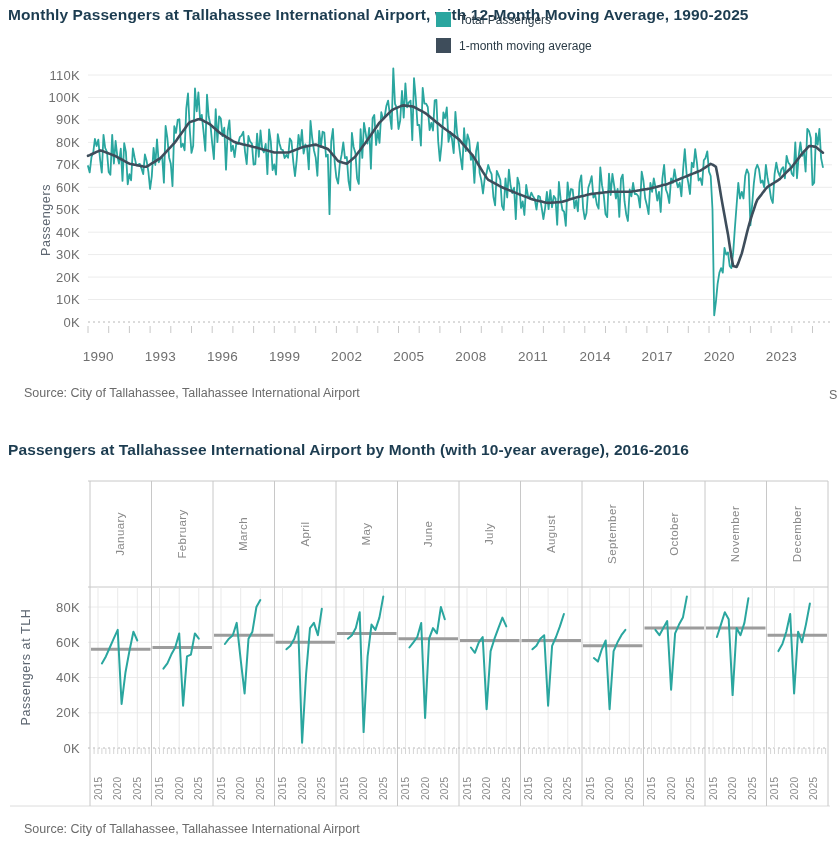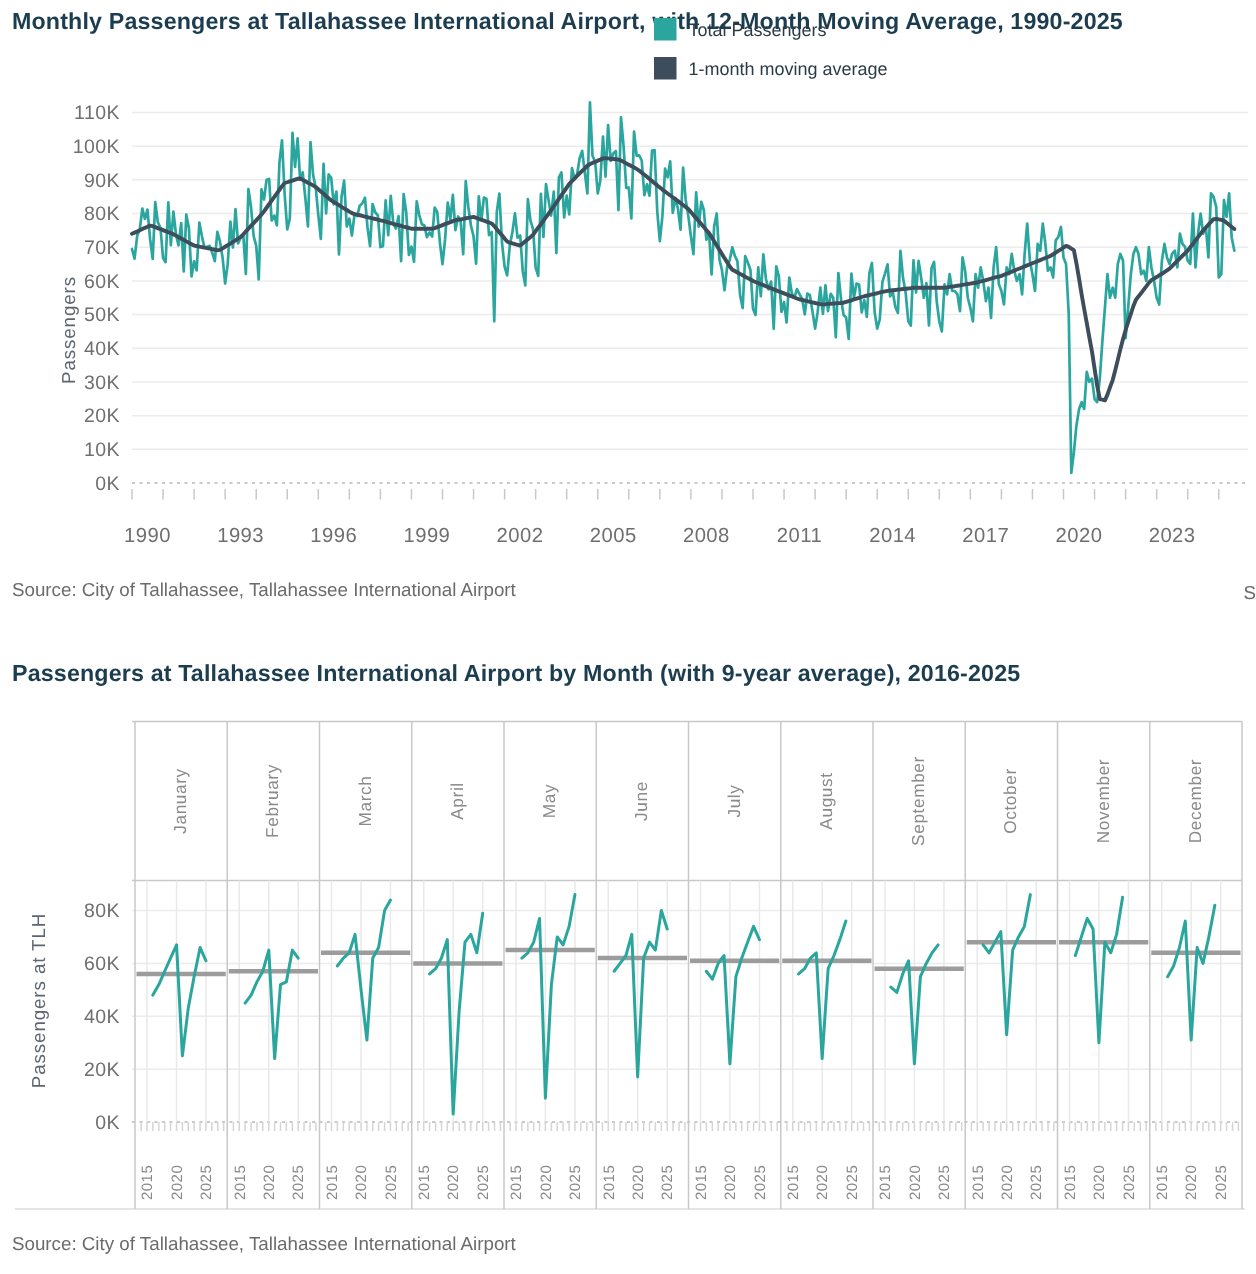--- a/index.html
+++ b/index.html
@@ -4,21 +4,21 @@
 <style>
   html,body{margin:0;padding:0;background:#fff;}
   .page{position:relative;width:837px;height:849px;background:#ffffff;overflow:hidden;
         font-family:"Liberation Sans",sans-serif;}
   .chart-title{position:absolute;margin:0;font-size:15.5px;font-weight:bold;color:#1c3c50;
         white-space:nowrap;letter-spacing:0.1px;}
   .legend{position:absolute;left:436px;top:12px;}
   .legend-item{display:flex;align-items:center;margin-bottom:11px;}
   .swatch{width:15px;height:15px;display:inline-block;margin-right:8px;flex:0 0 15px;}
   .legend-label{font-size:12px;color:#2b3b46;white-space:nowrap;}
-  .source{position:absolute;left:8px;font-size:12.5px;color:#6b6b6b;white-space:nowrap;}
+  .source{position:absolute;left:24px;font-size:12.5px;color:#6b6b6b;white-space:nowrap;}
   .edge-text{position:absolute;left:829px;top:388px;font-size:12.5px;color:#6b6b6b;}
   svg{position:absolute;left:0;display:block;}
   svg text{font-family:"Liberation Sans",sans-serif;}
   .tick-label{font-size:13px;fill:#6f6f6f;letter-spacing:0.3px;}
   .xlabel{font-size:13.5px;fill:#6f6f6f;letter-spacing:0.3px;}
   .axis-title{font-size:12.5px;fill:#5d6671;letter-spacing:0.6px;}
   .month-label{font-size:11.5px;fill:#8a8a8a;letter-spacing:0.4px;}
   .year-label{font-size:10px;fill:#8a8a8a;letter-spacing:0.3px;}
 </style>
 </head>
@@ -122,21 +122,21 @@
           <polyline points="88.0,166.0 89.7,172.4 91.5,156.9 93.2,152.9 94.9,139.0 96.6,146.0 98.3,139.7 100.1,159.6 101.8,172.6 103.5,134.8 105.2,148.0 107.0,152.0 108.7,172.1 110.4,174.8 112.2,134.9 113.9,163.5 115.6,141.0 117.3,156.1 119.0,163.6 120.8,148.7 122.5,180.9 124.2,143.1 125.9,151.9 127.7,184.3 129.4,174.2 131.1,180.3 132.9,148.4 134.6,157.4 136.3,165.1 138.0,164.6 139.8,163.9 141.5,168.5 143.2,174.1 144.9,154.5 146.6,160.8 148.4,171.8 150.1,189.0 151.8,176.1 153.6,147.8 155.3,165.0 157.0,139.4 158.7,162.3 160.4,158.4 162.2,156.6 163.9,182.6 165.6,126.0 167.3,137.6 169.1,157.4 170.8,163.7 172.5,186.2 174.3,126.2 176.0,133.0 177.7,119.9 179.4,119.3 181.1,147.0 182.9,143.7 184.6,150.3 186.3,108.4 188.0,93.5 189.8,130.0 191.5,152.9 193.2,145.8 195.0,88.5 196.7,111.3 198.4,92.3 200.1,119.9 201.8,114.9 203.6,132.4 205.3,150.9 207.0,94.7 208.7,116.5 210.5,125.2 212.2,143.3 213.9,159.2 215.7,109.2 217.4,142.2 219.1,116.3 220.8,118.6 222.5,136.2 224.3,127.7 226.0,169.6 227.7,131.2 229.4,120.4 231.2,151.0 232.9,145.7 234.6,157.1 236.4,142.5 238.1,144.0 239.8,137.2 241.5,135.7 243.3,131.8 245.0,151.6 246.7,164.1 248.4,136.0 250.1,141.5 251.9,143.6 253.6,164.7 255.3,164.1 257.1,133.6 258.8,156.8 260.5,130.5 262.2,148.9 263.9,152.4 265.7,144.0 267.4,174.1 269.1,129.4 270.8,141.4 272.6,170.0 274.3,164.4 276.0,174.6 277.8,134.2 279.5,143.4 281.2,149.5 282.9,150.2 284.6,158.1 286.4,155.0 288.1,157.7 289.8,138.4 291.5,141.3 293.3,162.0 295.0,176.1 296.7,159.8 298.5,135.0 300.2,146.6 301.9,129.9 303.6,153.5 305.4,144.3 307.1,147.5 308.8,169.4 310.5,120.8 312.2,138.0 314.0,150.5 315.7,157.6 317.4,175.8 319.2,130.9 320.9,146.9 322.6,131.7 324.3,132.5 326.0,156.7 327.8,154.7 329.5,214.2 331.2,141.3 332.9,129.0 334.7,162.3 336.4,177.8 338.1,183.6 339.9,163.2 341.6,154.9 343.3,142.3 345.0,158.4 346.8,157.0 348.5,180.8 350.2,190.3 351.9,132.8 353.6,146.9 355.4,152.9 357.1,178.4 358.8,183.9 360.6,129.2 362.3,157.9 364.0,122.8 365.7,133.4 367.4,143.7 369.2,127.8 370.9,168.7 372.6,118.2 374.3,115.0 376.1,145.0 377.8,130.4 379.5,142.9 381.3,112.1 383.0,119.1 384.7,116.5 386.4,105.7 388.1,100.6 389.9,115.2 391.6,129.0 393.3,68.3 395.0,103.8 396.8,107.8 398.5,129.0 400.2,120.5 402.0,91.0 403.7,117.7 405.4,83.4 407.1,107.3 408.8,102.3 410.6,100.7 412.3,140.1 414.0,78.2 415.7,97.2 417.5,125.2 419.2,125.0 420.9,145.6 422.7,87.8 424.4,103.7 426.1,103.6 427.8,107.0 429.6,130.1 431.3,122.9 433.0,130.5 434.7,100.4 436.4,100.0 438.2,141.4 439.9,160.8 441.6,144.1 443.4,112.4 445.1,118.2 446.8,107.5 448.5,141.9 450.3,132.0 452.0,139.3 453.7,153.1 455.4,111.8 457.1,133.1 458.9,144.1 460.6,157.5 462.3,169.4 464.1,128.2 465.8,151.1 467.5,134.5 469.2,140.0 470.9,159.8 472.7,155.3 474.4,182.9 476.1,151.0 477.8,142.3 479.6,172.8 481.3,180.1 483.0,193.5 484.8,177.6 486.5,173.3 488.2,164.9 489.9,170.6 491.6,174.1 493.4,196.8 495.1,205.4 496.8,170.8 498.5,174.9 500.3,180.0 502.0,205.9 503.7,210.0 505.5,178.3 507.2,197.5 508.9,169.6 510.6,185.8 512.3,193.0 514.1,187.7 515.8,219.2 517.5,177.6 519.2,184.0 521.0,208.0 522.7,201.4 524.4,215.0 526.2,185.0 527.9,195.6 529.6,198.4 531.3,192.7 533.0,196.1 534.8,199.3 536.5,209.6 538.2,195.8 539.9,196.7 541.7,207.9 543.4,219.1 545.1,208.1 546.9,191.8 548.6,209.2 550.3,190.2 552.0,207.4 553.8,195.9 555.5,198.5 557.2,224.8 558.9,182.0 560.6,198.7 562.4,210.0 564.1,211.7 565.8,225.9 567.6,182.4 569.3,198.5 571.0,189.0 572.7,189.6 574.5,208.2 576.2,200.1 577.9,211.3 579.6,182.1 581.3,175.3 583.1,208.2 584.8,219.1 586.5,213.0 588.3,187.7 590.0,182.4 591.7,176.2 593.4,197.6 595.1,194.1 596.9,204.7 598.6,208.6 600.3,167.3 602.0,185.2 603.8,195.4 605.5,214.1 607.2,217.1 609.0,173.6 610.7,195.0 612.4,173.9 614.1,185.2 615.9,198.5 617.6,188.8 619.3,216.9 621.0,178.9 622.7,174.6 624.5,201.2 626.2,214.2 627.9,221.0 629.7,189.5 631.4,196.3 633.1,182.8 634.8,194.0 636.5,194.0 638.3,196.3 640.0,207.5 641.7,171.6 643.4,180.5 645.2,198.5 646.9,205.2 648.6,214.2 650.4,182.8 652.1,191.8 653.8,178.3 655.5,187.3 657.3,200.7 659.0,191.8 660.7,212.0 662.4,178.3 664.1,164.8 665.9,189.5 667.6,194.0 669.3,203.0 671.1,178.3 672.8,182.8 674.5,169.3 676.2,180.5 677.9,187.3 679.7,182.8 681.4,196.3 683.1,169.3 684.8,149.1 686.6,173.8 688.3,182.8 690.0,194.0 691.8,162.6 693.5,167.1 695.2,149.1 696.9,162.6 698.6,180.5 700.4,178.3 702.1,185.0 703.8,160.3 705.5,158.1 707.3,151.3 709.0,171.6 710.7,176.0 712.5,209.7 714.2,315.3 715.9,301.8 717.6,283.8 719.4,272.6 721.1,268.1 722.8,272.6 724.5,247.9 726.2,254.6 728.0,252.4 729.7,265.9 731.4,268.1 733.2,252.4 734.9,227.7 736.6,205.2 738.3,182.8 740.0,198.5 741.8,191.8 743.5,198.5 745.2,176.0 746.9,169.3 748.7,173.8 750.4,225.4 752.1,205.2 753.9,182.8 755.6,169.3 757.3,164.8 759.0,169.3 760.8,182.8 762.5,180.5 764.2,187.3 765.9,164.8 767.6,178.3 769.4,187.3 771.1,198.5 772.8,203.0 774.6,173.8 776.3,162.6 778.0,171.6 779.7,176.0 781.4,169.3 783.2,167.1 784.9,178.3 786.6,155.8 788.3,162.6 790.1,164.8 791.8,173.8 793.5,176.0 795.3,142.4 797.0,178.3 798.7,155.8 800.4,142.4 802.1,155.8 803.9,151.3 805.6,171.6 807.3,128.9 809.0,131.1 810.8,137.9 812.5,185.0 814.2,182.8 816.0,133.4 817.7,144.6 819.4,128.9 821.1,158.1 822.9,167.1" fill="none" stroke="#2aa69f" stroke-width="1.8" stroke-linejoin="round" stroke-linecap="round"></polyline>
           <polyline points="88.0,155.8 89.7,155.1 91.5,154.3 93.2,153.5 94.9,152.7 96.6,151.9 98.3,151.2 100.1,150.4 101.8,150.8 103.5,151.4 105.2,152.1 107.0,152.8 108.7,153.4 110.4,154.1 112.2,154.8 113.9,155.4 115.6,156.2 117.3,157.1 119.0,158.1 120.8,159.0 122.5,159.9 124.2,160.9 125.9,161.8 127.7,162.8 129.4,163.7 131.1,164.0 132.9,164.4 134.6,164.7 136.3,165.1 138.0,165.4 139.8,165.8 141.5,166.1 143.2,166.5 144.9,166.8 146.6,166.6 148.4,165.6 150.1,164.5 151.8,163.4 153.6,162.4 155.3,161.3 157.0,160.2 158.7,159.1 160.4,158.1 162.2,156.2 163.9,154.3 165.6,152.5 167.3,150.6 169.1,148.7 170.8,146.9 172.5,145.0 174.3,143.1 176.0,140.9 177.7,138.5 179.4,136.1 181.1,133.7 182.9,131.3 184.6,128.9 186.3,126.5 188.0,124.1 189.8,122.0 191.5,121.5 193.2,120.9 195.0,120.4 196.7,119.8 198.4,119.2 200.1,119.0 201.8,119.9 203.6,120.8 205.3,121.8 207.0,122.7 208.7,123.6 210.5,124.7 212.2,126.2 213.9,127.7 215.7,129.2 217.4,130.7 219.1,132.2 220.8,133.6 222.5,134.7 224.3,135.7 226.0,136.8 227.7,137.9 229.4,138.9 231.2,140.0 232.9,141.1 234.6,142.1 236.4,142.7 238.1,143.1 239.8,143.5 241.5,143.9 243.3,144.4 245.0,144.8 246.7,145.2 248.4,145.6 250.1,146.0 251.9,146.4 253.6,146.9 255.3,147.3 257.1,147.8 258.8,148.3 260.5,148.7 262.2,149.2 263.9,149.7 265.7,150.1 267.4,150.6 269.1,151.1 270.8,151.5 272.6,152.0 274.3,152.5 276.0,152.5 277.8,152.5 279.5,152.5 281.2,152.5 282.9,152.5 284.6,152.5 286.4,152.5 288.1,152.5 289.8,152.1 291.5,151.4 293.3,150.7 295.0,150.1 296.7,149.4 298.5,148.7 300.2,148.1 301.9,147.4 303.6,146.8 305.4,146.5 307.1,146.2 308.8,145.9 310.5,145.5 312.2,145.2 314.0,144.9 315.7,144.6 317.4,145.2 319.2,145.9 320.9,146.5 322.6,147.1 324.3,147.7 326.0,148.3 327.8,149.0 329.5,150.7 331.2,152.8 332.9,154.9 334.7,156.9 336.4,159.0 338.1,161.0 339.9,161.8 341.6,162.3 343.3,162.8 345.0,163.2 346.8,163.7 348.5,162.3 350.2,160.9 351.9,159.5 353.6,158.1 355.4,156.5 357.1,154.1 358.8,151.8 360.6,149.5 362.3,147.1 364.0,144.8 365.7,142.5 367.4,140.1 369.2,137.6 370.9,135.1 372.6,132.6 374.3,130.1 376.1,127.6 377.8,125.1 379.5,122.6 381.3,120.8 383.0,119.1 384.7,117.3 386.4,115.6 388.1,113.9 389.9,112.2 391.6,110.5 393.3,109.4 395.0,108.6 396.8,107.9 398.5,107.1 400.2,106.4 402.0,105.6 403.7,105.4 405.4,105.6 407.1,105.8 408.8,106.0 410.6,106.2 412.3,106.4 414.0,107.0 415.7,107.9 417.5,108.9 419.2,109.8 420.9,110.7 422.7,111.7 424.4,112.6 426.1,113.7 427.8,115.1 429.6,116.5 431.3,117.9 433.0,119.3 434.7,120.7 436.4,122.2 438.2,123.6 439.9,125.0 441.6,126.4 443.4,127.7 445.1,129.0 446.8,130.2 448.5,131.5 450.3,132.8 452.0,134.1 453.7,135.4 455.4,136.7 457.1,138.0 458.9,139.4 460.6,141.4 462.3,143.4 464.1,145.4 465.8,147.4 467.5,149.4 469.2,151.4 470.9,153.4 472.7,155.4 474.4,158.1 476.1,160.9 477.8,163.7 479.6,166.5 481.3,169.3 483.0,172.1 484.8,174.9 486.5,177.7 488.2,179.8 489.9,180.7 491.6,181.7 493.4,182.6 495.1,183.5 496.8,184.5 498.5,185.4 500.3,186.3 502.0,187.3 503.7,188.0 505.5,188.7 507.2,189.4 508.9,190.1 510.6,190.8 512.3,191.5 514.1,192.2 515.8,192.9 517.5,193.6 519.2,194.3 521.0,194.9 522.7,195.6 524.4,196.3 526.2,196.9 527.9,197.6 529.6,198.3 531.3,199.0 533.0,199.6 534.8,200.0 536.5,200.4 538.2,200.8 539.9,201.2 541.7,201.6 543.4,202.0 545.1,202.4 546.9,202.8 548.6,202.9 550.3,202.8 552.0,202.6 553.8,202.5 555.5,202.4 557.2,202.2 558.9,202.1 560.6,202.0 562.4,201.8 564.1,201.2 565.8,200.7 567.6,200.2 569.3,199.6 571.0,199.1 572.7,198.6 574.5,198.0 576.2,197.5 577.9,197.1 579.6,196.7 581.3,196.3 583.1,195.9 584.8,195.5 586.5,195.0 588.3,194.6 590.0,194.2 591.7,193.9 593.4,193.7 595.1,193.5 596.9,193.3 598.6,193.1 600.3,192.9 602.0,192.7 603.8,192.5 605.5,192.3 607.2,192.1 609.0,191.8 610.7,191.8 612.4,191.8 614.1,191.8 615.9,191.8 617.6,191.8 619.3,191.8 621.0,191.8 622.7,191.8 624.5,191.8 626.2,191.8 627.9,191.8 629.7,191.8 631.4,191.6 633.1,191.3 634.8,191.0 636.5,190.8 638.3,190.5 640.0,190.2 641.7,189.9 643.4,189.6 645.2,189.3 646.9,189.1 648.6,188.8 650.4,188.5 652.1,188.1 653.8,187.6 655.5,187.2 657.3,186.7 659.0,186.2 660.7,185.8 662.4,185.3 664.1,184.8 665.9,184.4 667.6,183.9 669.3,183.2 671.1,182.5 672.8,181.8 674.5,181.1 676.2,180.4 677.9,179.7 679.7,179.0 681.4,178.3 683.1,177.6 684.8,176.9 686.6,176.2 688.3,175.5 690.0,174.8 691.8,174.1 693.5,173.4 695.2,172.7 696.9,172.0 698.6,171.3 700.4,170.6 702.1,169.5 703.8,168.4 705.5,167.3 707.3,166.2 709.0,165.0 710.7,163.9 712.5,164.6 714.2,165.7 715.9,166.8 717.6,175.4 719.4,185.9 721.1,196.4 722.8,206.0 724.5,215.3 726.2,224.7 728.0,234.4 729.7,245.7 731.4,256.9 733.2,266.0 734.9,266.4 736.6,266.9 738.3,263.1 740.0,258.2 741.8,253.4 743.5,246.8 745.2,239.9 746.9,232.9 748.7,226.0 750.4,220.0 752.1,214.6 753.9,209.3 755.6,204.0 757.3,199.8 759.0,197.6 760.8,195.4 762.5,193.1 764.2,190.9 765.9,188.6 767.6,186.8 769.4,185.7 771.1,184.7 772.8,183.6 774.6,182.5 776.3,181.4 778.0,180.3 779.7,179.1 781.4,177.4 783.2,175.6 784.9,173.9 786.6,172.2 788.3,170.5 790.1,168.8 791.8,167.1 793.5,164.8 795.3,162.6 797.0,160.3 798.7,158.1 800.4,155.8 802.1,153.6 803.9,151.7 805.6,149.8 807.3,148.0 809.0,146.1 810.8,146.0 812.5,146.3 814.2,146.6 816.0,147.1 817.7,148.5 819.4,149.9 821.1,151.3 822.9,152.7" fill="none" stroke="#3e4d5b" stroke-width="2.6" stroke-linejoin="round" stroke-linecap="round"></polyline>
         </g>
       </svg>
 
     <div class="source" style="top:386px;">Source: City of Tallahassee, Tallahassee International Airport</div>
     <div class="edge-text">S</div>
   </section>
 
   <section>
-    <h2 class="chart-title" style="left:8px;top:441px;">Passengers at Tallahassee International Airport by Month (with 9-year average),  2016-2025</h2>
+    <h2 class="chart-title" style="left:8px;top:441px;">Passengers at Tallahassee International Airport by Month (with 10-year average),  2016-2016</h2>
 
     <svg style="top:470px;" width="837" height="340" viewBox="0 470 837 340">
         <g>
           <line x1="88" y1="748.0" x2="828" y2="748.0" stroke="#b8b8b8" stroke-width="1" stroke-dasharray="2,3"></line>
           <line x1="88" y1="712.8" x2="828" y2="712.8" stroke="#ececec" stroke-width="1"></line>
           <line x1="88" y1="677.5" x2="828" y2="677.5" stroke="#ececec" stroke-width="1"></line>
           <line x1="88" y1="642.3" x2="828" y2="642.3" stroke="#ececec" stroke-width="1"></line>
           <line x1="88" y1="607.0" x2="828" y2="607.0" stroke="#ececec" stroke-width="1"></line>
         </g>
         <g>

